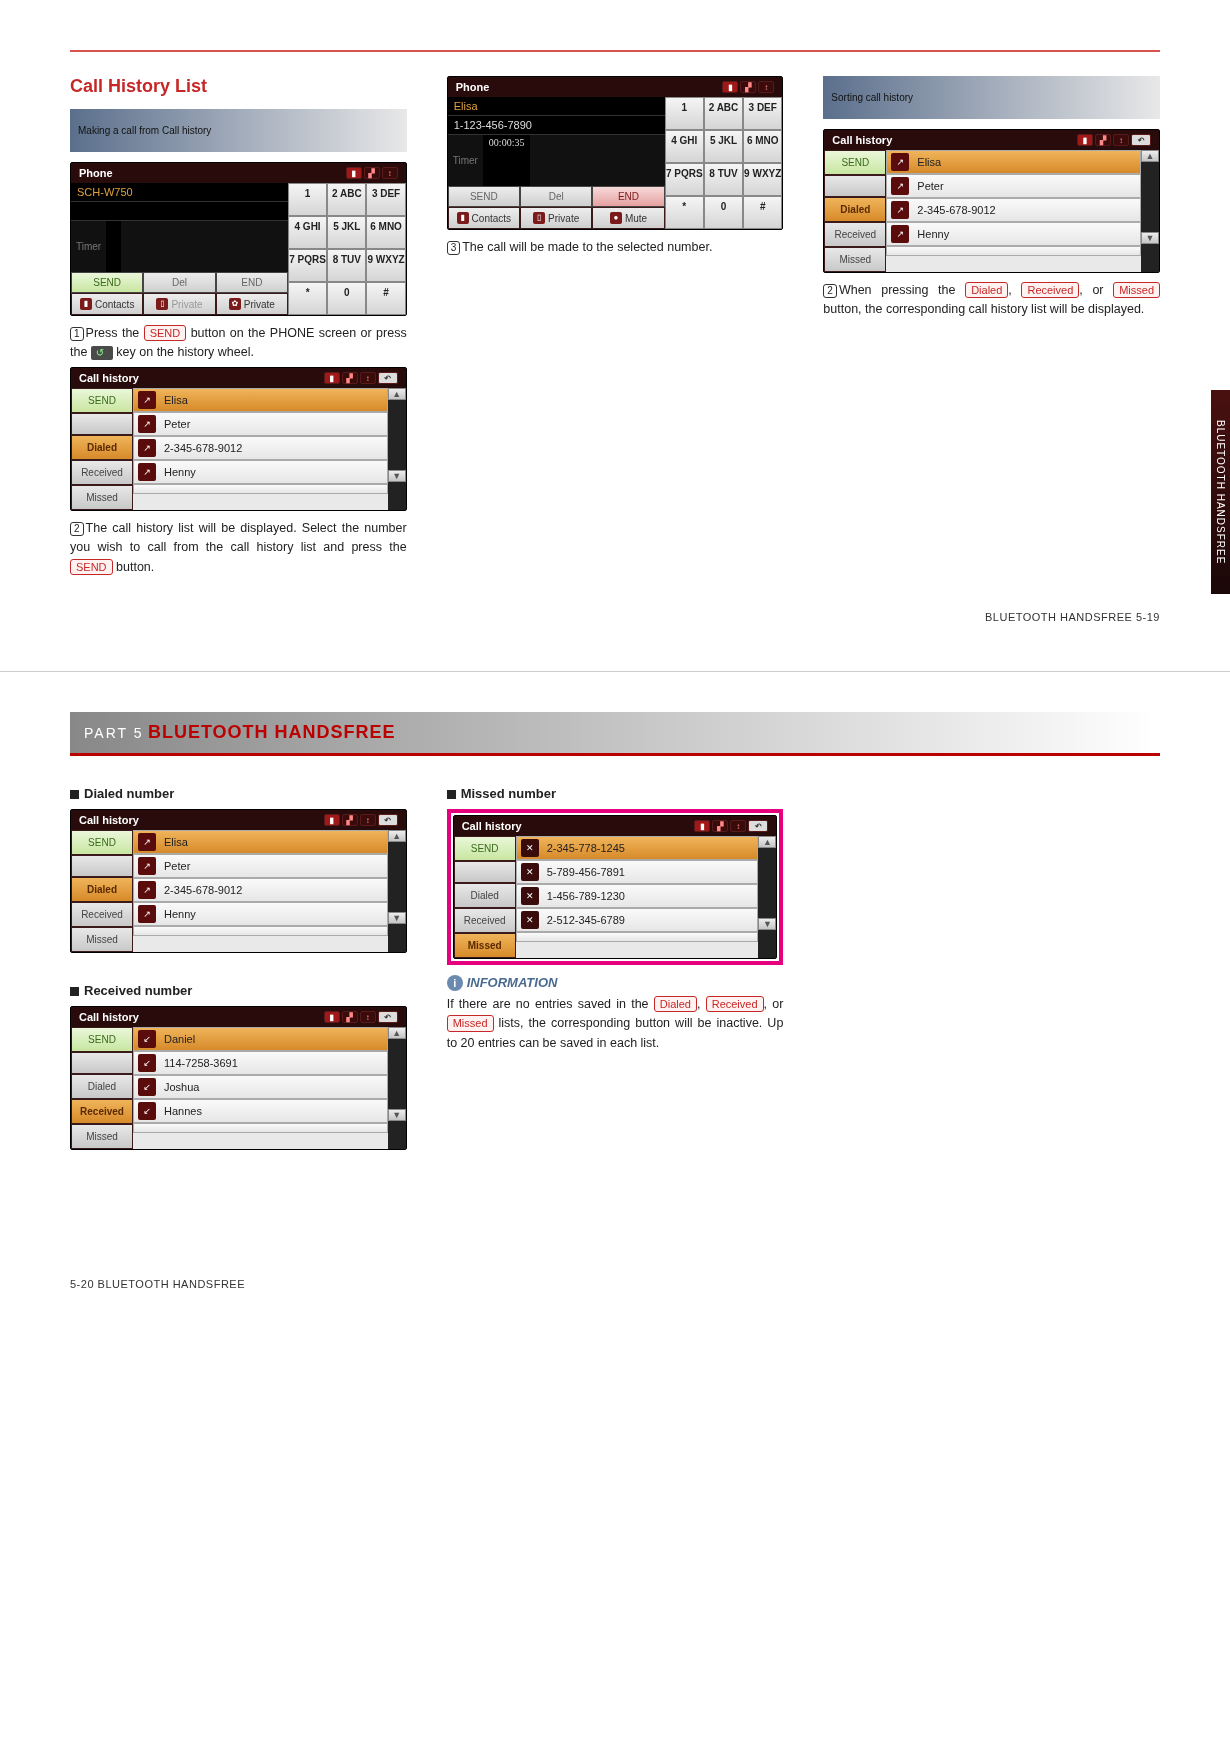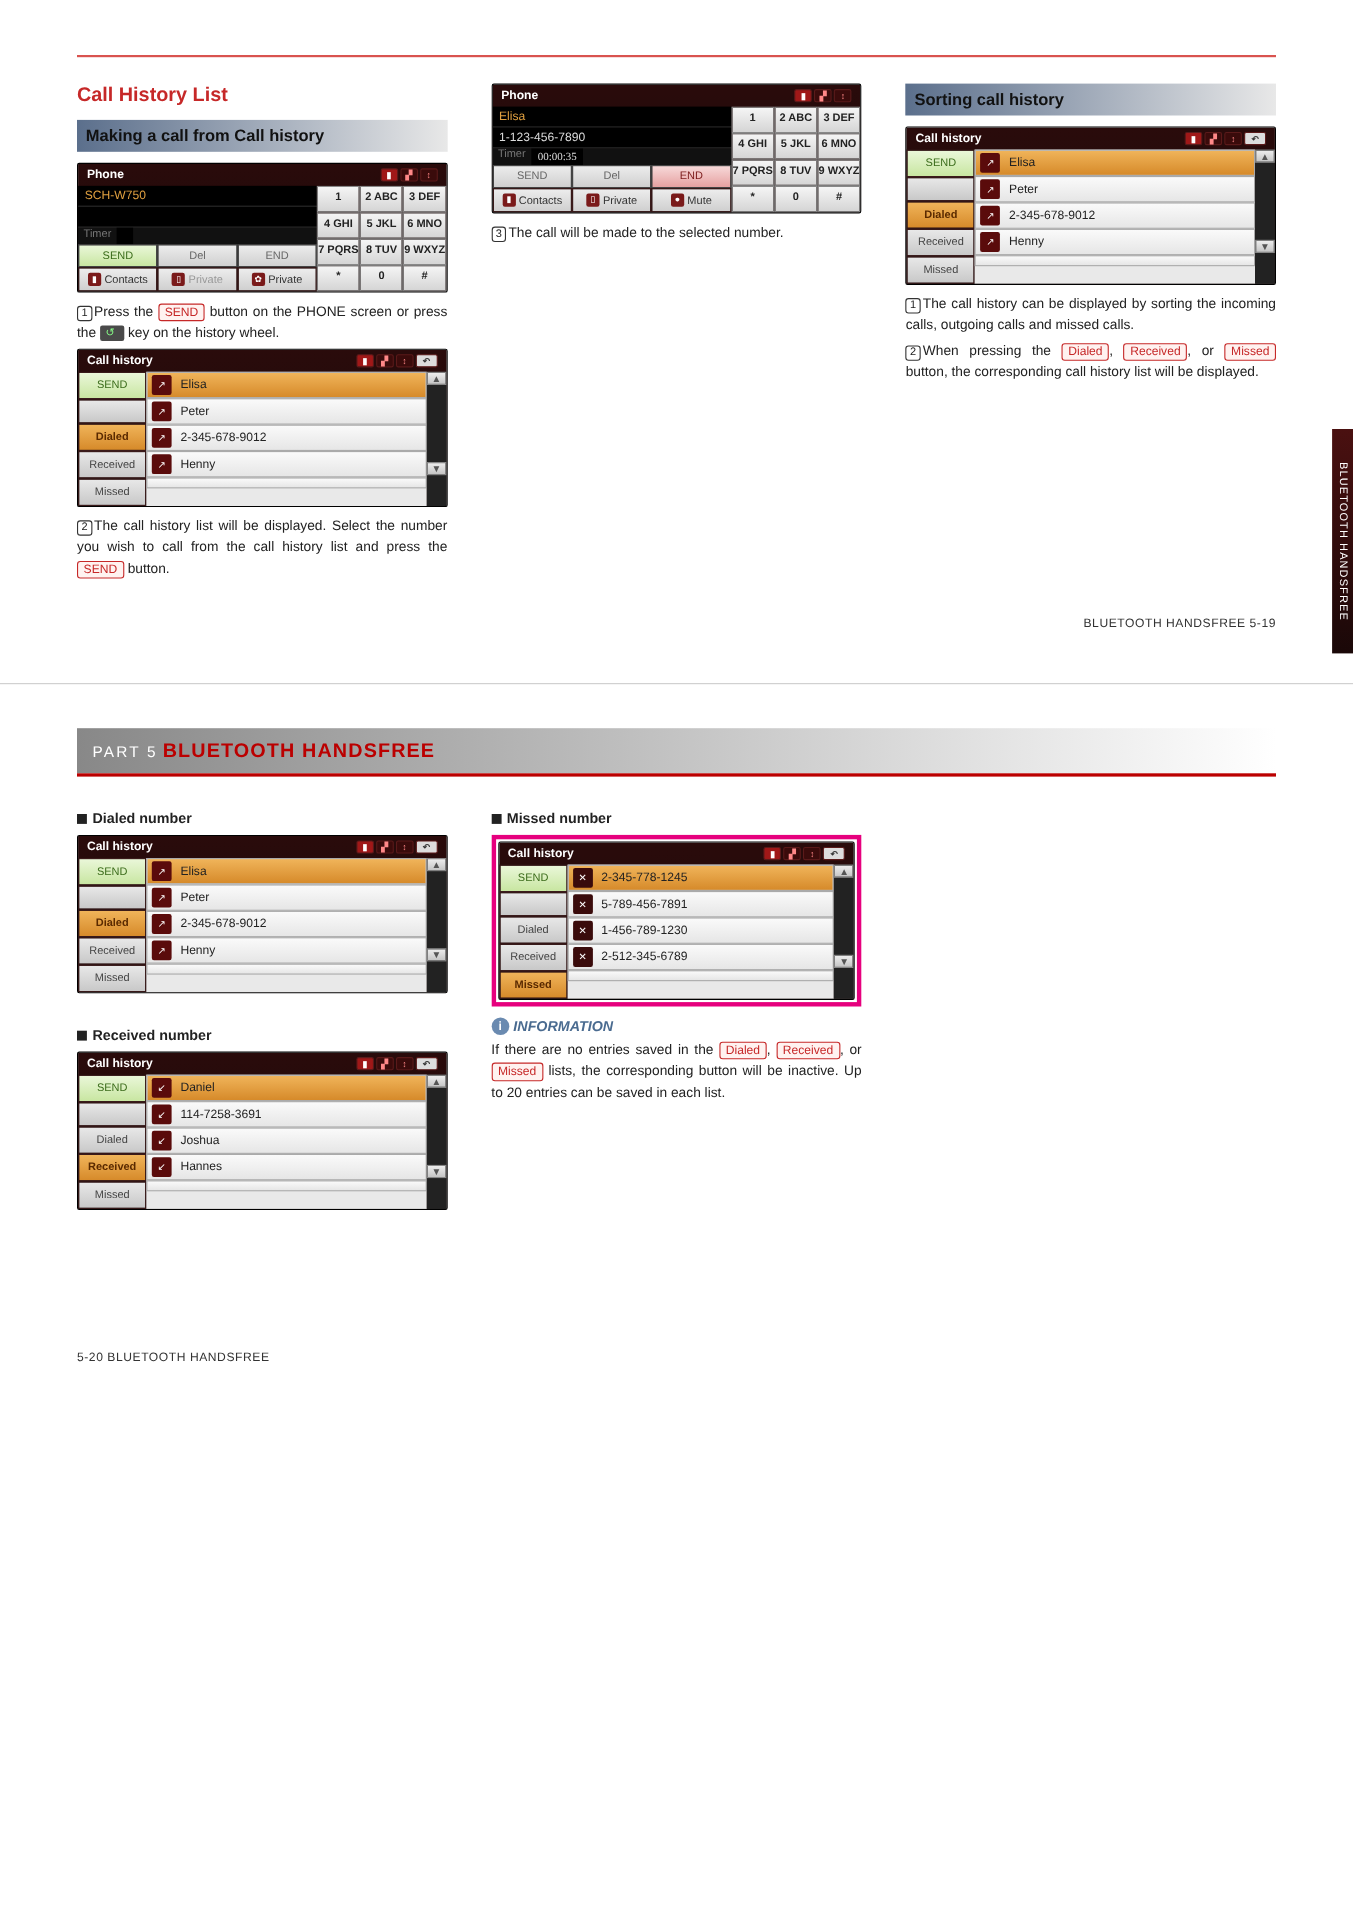--- a/index.html
+++ b/index.html
@@ -2,40 +2,40 @@
 <html><head>
 <meta charset="utf-8">
 <style>
   * { box-sizing: border-box; margin: 0; padding: 0; }
   body { font-family: Arial, sans-serif; background: #fff; width: 1230px; margin: 0 auto; color: #222; }
   .page { padding: 50px 70px 30px 70px; position: relative; }
   .top-rule { height: 2px; background: #d9534f; margin-bottom: 24px; }
   .cols { display: flex; gap: 40px; }
   .col { flex: 1; min-width: 0; }
   h2.red { color: #c62828; font-size: 18px; font-weight: bold; margin-bottom: 12px; }
-  .subhead { background: linear-gradient(to right,#5b6f8c,#e8e8e8); color: #111; font-weight: bold; font-size: 15px; padding: 6px 8px; margin-bottom: 10px; }
+  .subhead { background: linear-gradient(to right,#5b6f8c,#e8e8e8); color: #111; font-weight: normal; font-size: 10px; padding: 16px 8px; margin-bottom: 10px; }
   .body-text { font-size: 12.5px; line-height: 1.55; text-align: justify; margin: 4px 0; }
   .circled { display:inline-block; font-size:10px; border:1px solid #333; border-radius:3px; padding:0 3px; margin-right:2px; line-height:1.2;}
   .btn-label { display:inline-block; border:1px solid #c62828; border-radius:3px; padding:0 5px; font-size:11px; color:#c62828; background:#fff2f0; line-height:1.3;}
   .key-icon { display:inline-block; width:22px; height:14px; background:#4a4a4a; border-radius:2px; vertical-align:middle; position:relative;}
   .key-icon::before { content:"↺"; color:#8f8; font-size:10px; position:absolute; left:5px; top:-1px;}
   
   .ui-panel { border:1px solid #000; background:linear-gradient(#2a0b0b,#1a0a0a); border-radius:2px; overflow:hidden; margin-bottom:8px; font-size:11px;}
   .ui-title { color:#fff; font-weight:bold; padding:4px 8px; display:flex; justify-content:space-between; align-items:center;}
   .ui-status { display:flex; gap:2px;}
   .chip { background:#3a0b0b; border:1px solid #5a1a1a; border-radius:2px; width:16px; height:12px; color:#f88; font-size:8px; text-align:center; line-height:11px;}
   .chip.red { background:#a01818; color:#fff;}
   .chip.back { background:#ddd; color:#333; width:20px;}
   .ui-body { display:flex; }
   .ui-left { flex:1; background:#1a0a0a; }
   .readout { background:#000; color:#e0a040; padding:3px 6px; font-size:11px; border-bottom:1px solid #333;}
   .readout.dim { color:#777;}
   .readout.num { color:#ddd; font-size:11px;}
   .timer-row { display:flex; background:#111;}
-  .timer-label { color:#777; font-size:10px; padding:0 5px;}
+  .timer-label { color:#777; font-size:10px; padding:20px 5px;}
   .timer-val { background:#000; color:#ddd; font-size:10px; padding:2px 6px;font-family:Liberation Serif, serif;}
   .soft-row { display:flex; background:#222;}
   .soft-btn { flex:1; text-align:center; padding:4px 0; font-size:10px; border:1px solid #444; background:linear-gradient(#ededed,#cfcfcf); color:#666;}
   .soft-btn.green { background:linear-gradient(#eaf7d9,#c8e6a1); color:#3a6b1a;}
   .soft-btn.end { background:linear-gradient(#f7d9d9,#e6a1a1); color:#7a1a1a;}
   .bot-row { display:flex; background:#1a0a0a;}
   .bot-btn { flex:1; text-align:center; padding:4px 0; font-size:10px; border:1px solid #3a1a1a; background:linear-gradient(#ededed,#cfcfcf); color:#333; display:flex; align-items:center; justify-content:center; gap:3px;}
   .bot-btn.disabled { color:#999; }
   .mini-icon { width:12px; height:12px; background:#7a1a1a; border-radius:2px; display:inline-block; color:#fff; font-size:8px; text-align:center; line-height:12px;}
   .keypad { display:grid; grid-template-columns:repeat(3,1fr); }
@@ -289,21 +289,20 @@
             <div class="ch-row">
                 <span class="ch-text"></span>
               </div>
           </div>
           <div class="ch-scroll">
               <div class="ch-arrow">▲</div>
               <div class="ch-arrow" style="margin-top:70px">▼</div>
             </div>
         </div>
       </div>
-      <p class="body-text"><span class="circled">1</span><span>The call history can be displayed by sorting the incoming calls, outgoing calls and missed calls.</span></p>
       <p class="body-text"><span class="circled">2</span><span>When pressing the </span><span class="btn-label">Dialed</span><span>, </span><span class="btn-label">Received</span><span>, or </span><span class="btn-label">Missed</span><span> button, the corresponding call history list will be displayed.</span></p>
     </div>
   </div>
   <div class="footer-right">BLUETOOTH HANDSFREE   5-19</div>
   <div class="side-tab">BLUETOOTH HANDSFREE</div>
 </div>
 
 <hr class="hr-div">
 
 <div class="part-head-wrap">

